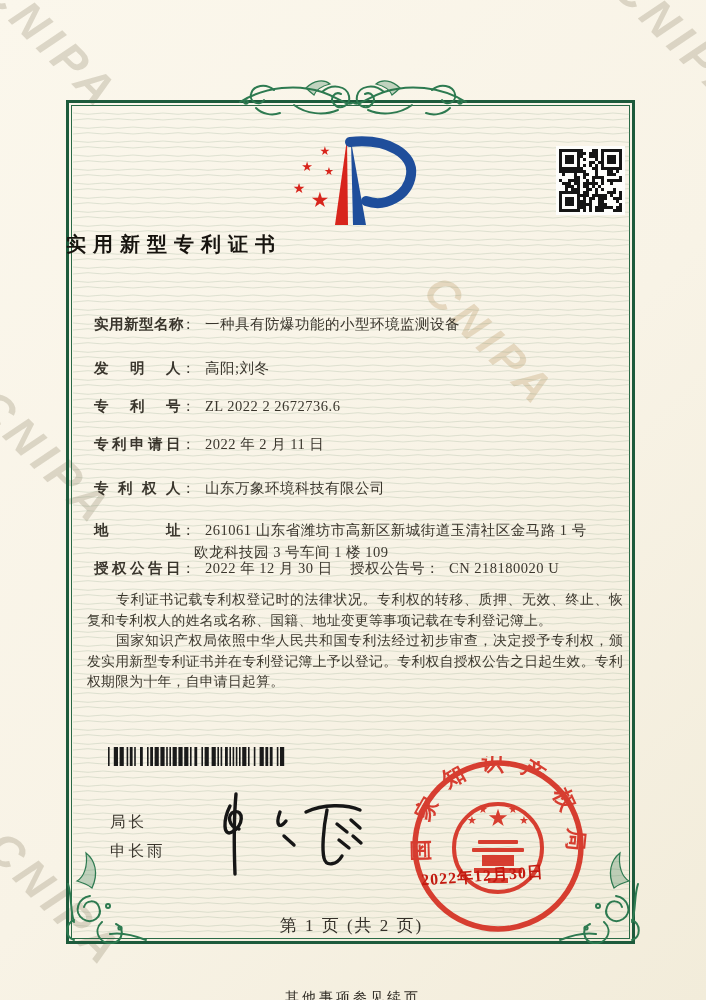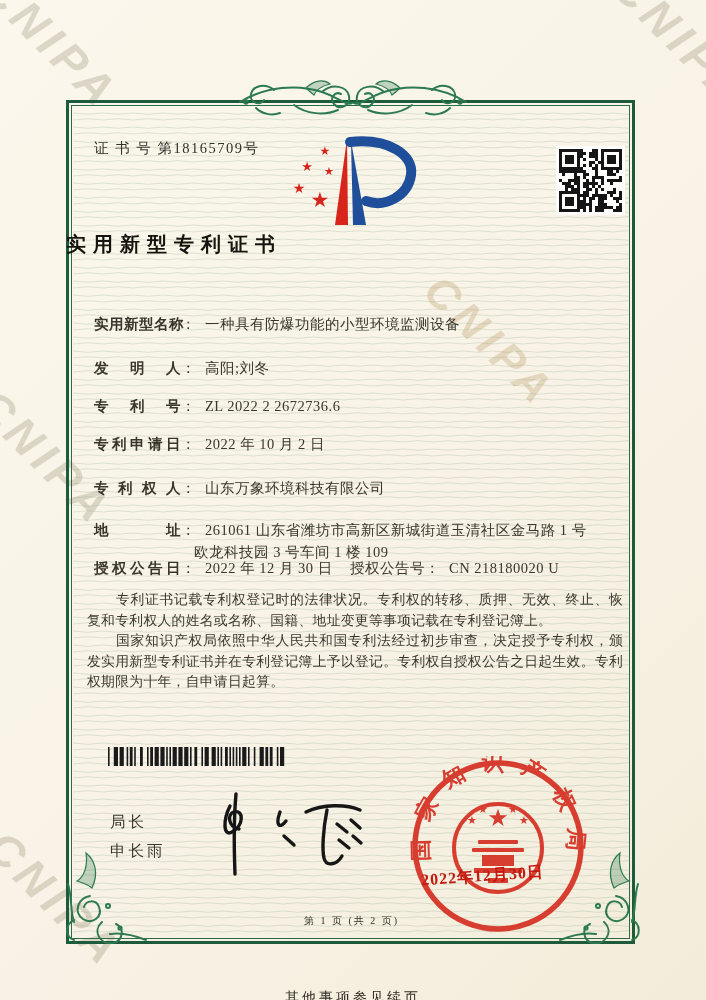--- a/index.html
+++ b/index.html
@@ -31,21 +31,21 @@
   .paras p{margin:0;text-indent:2.1em;}
   .bc{position:absolute;left:108px;top:747px;width:182px;height:20px;}
   .qrwrap{position:absolute;left:556px;top:146px;width:69px;height:69px;background:#fdfdfb;}
   .qrwrap svg{position:absolute;left:3px;top:3px;}
   .director-title{position:absolute;left:110px;top:812px;font-size:15.5px;letter-spacing:3px;}
   .director-name{position:absolute;left:110px;top:841px;font-size:15.5px;letter-spacing:3px;}
   .sig{position:absolute;left:200px;top:786px;}
   .sig path{fill:none;stroke:#161616;stroke-width:3.4;stroke-linecap:round;stroke-linejoin:round;}
   .seal{position:absolute;left:408px;top:756px;opacity:.9;}
   .seal-date{position:absolute;left:421px;top:866px;font-size:16px;font-weight:700;color:#c31a10;letter-spacing:1px;transform:rotate(-4deg);white-space:nowrap;}
-  .pagenum{position:absolute;left:66px;width:571px;top:914px;text-align:center;font-size:10px;letter-spacing:2px;color:#35312a;}
+  .pagenum{position:absolute;left:66px;width:571px;top:914px;text-align:center;font-size:17px;letter-spacing:2px;color:#35312a;}
   .footnote{position:absolute;left:0;width:706px;top:961px;text-align:center;font-size:14px;letter-spacing:3px;color:#2f2b24;margin-top:28px;}
 </style>
 </head>
 <body>
 
 <div class="page">
 
   <div class="wm" style="left:-34px;top:14px;">CNIPA</div>
   <div class="wm" style="left:596px;top:12px;">CNIPA</div>
   <div class="wm center" style="left:408px;top:316px;">CNIPA</div>
@@ -198,21 +198,20 @@
       <path d="M12,48 c4,12 2,26 6,38" stroke-width="1.5"></path>
       <path d="M54,98 c12,-2 26,2 36,6" stroke-width="1.5"></path>
       <circle cx="52" cy="70" r="2"></circle>
       <circle cx="64" cy="92" r="1.6"></circle>
     </g>
   </svg>
   <svg class="orn" style="position:absolute;left:542px;top:836px;" width="108" height="108" viewBox="0 0 108 108">
     <use href="#cornerFl" transform="translate(108,0) scale(-1,1)"></use>
   </svg>
 
-  <div class="cert-no">证 书 号 第18165709号</div>
 
   <svg style="position:absolute;left:287px;top:133px;" width="134" height="100" viewBox="0 0 134 100">
     <polygon points="60,6 48,92 61,92" fill="#d8251c"></polygon>
     <polygon points="64,8 66,92 79,92" fill="#1f4e9b"></polygon>
     <path d="M63,9 C102,5 127,22 124,42 C121,63 98,75 79,68" stroke="#1f4e9b" stroke-width="10" fill="none" stroke-linecap="round"></path>
     <g fill="#d8251c" font-family="'DejaVu Sans',sans-serif" text-anchor="middle">
       <text x="38" y="22" font-size="12">★</text>
       <text x="20" y="38" font-size="13">★</text>
       <text x="42" y="42" font-size="11">★</text>
       <text x="12" y="60" font-size="14">★</text>
@@ -392,21 +391,21 @@
   <div class="row" style="top:313px;">
     <span class="lab">实用新型名称</span><span class="colon">：</span><span>一种具有防爆功能的小型环境监测设备</span>
   </div>
   <div class="row" style="top:357px;">
     <span class="lab">发明人</span><span class="colon">：</span><span>高阳;刘冬</span>
   </div>
   <div class="row" style="top:395px;">
     <span class="lab">专利号</span><span class="colon">：</span><span>ZL 2022 2 2672736.6</span>
   </div>
   <div class="row" style="top:433px;">
-    <span class="lab">专利申请日</span><span class="colon">：</span><span>2022 年 10 月 2 日</span>
+    <span class="lab">专利申请日</span><span class="colon">：</span><span>2022 年 2 月 11 日</span>
   </div>
   <div class="row" style="top:477px;">
     <span class="lab">专利权人</span><span class="colon">：</span><span>山东万象环境科技有限公司</span>
   </div>
   <div class="row" style="top:519px;">
     <div><span class="lab">地址</span><span class="colon">：</span><span>261061 山东省潍坊市高新区新城街道玉清社区金马路 1 号</span></div>
     <div class="addr2">欧龙科技园 3 号车间 1 楼 109</div>
   </div>
   <div class="row" style="top:557px;">
     <span class="lab">授权公告日</span><span class="colon">：</span><span>2022 年 12 月 30 日</span>

